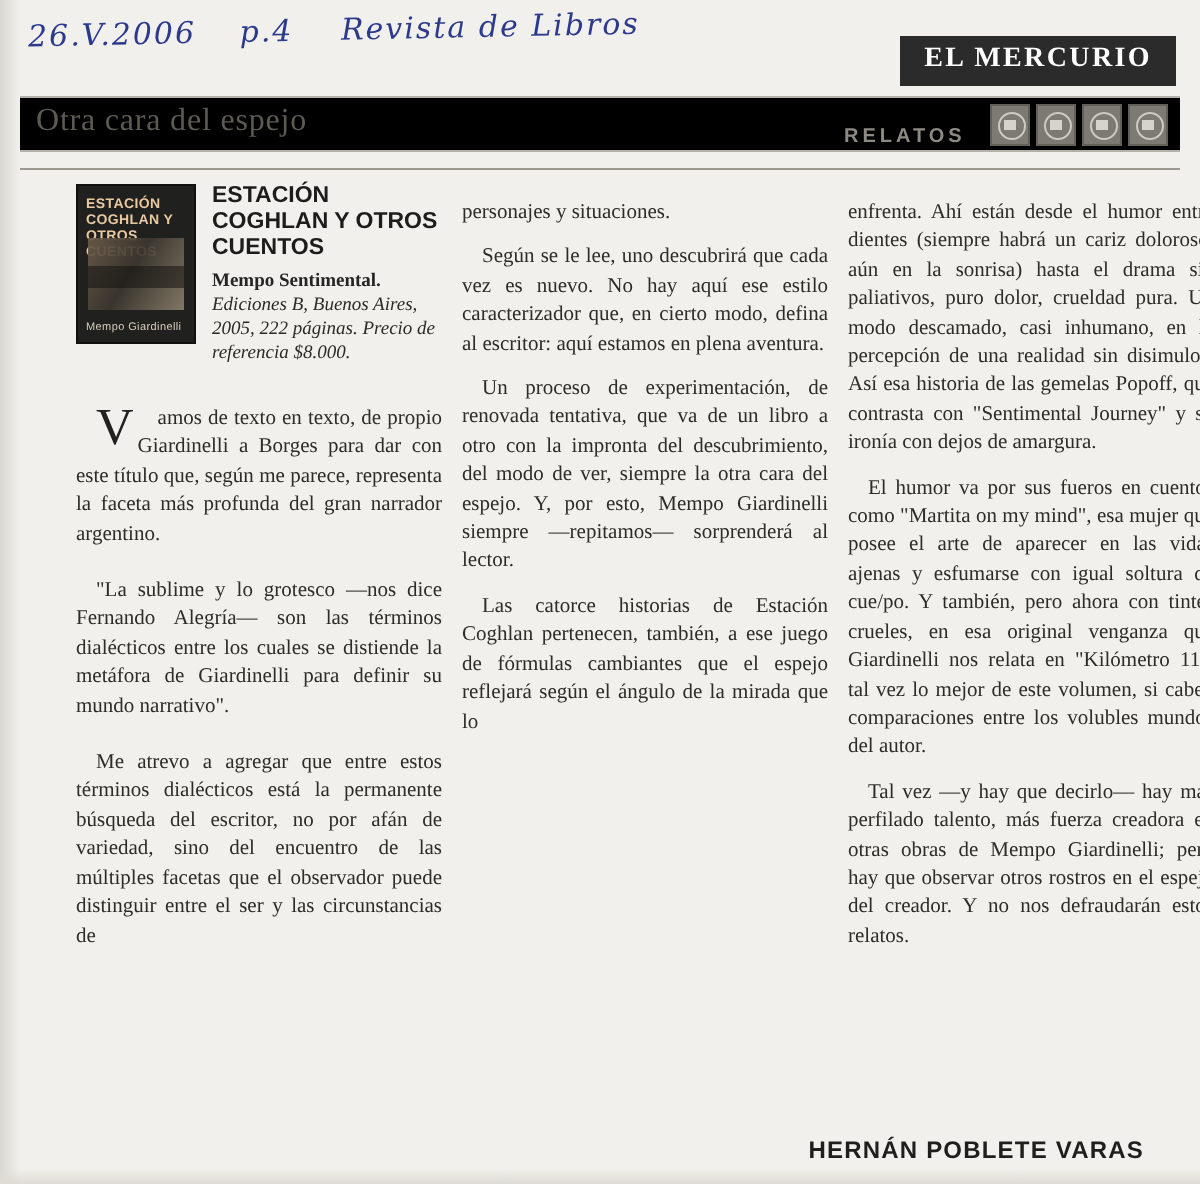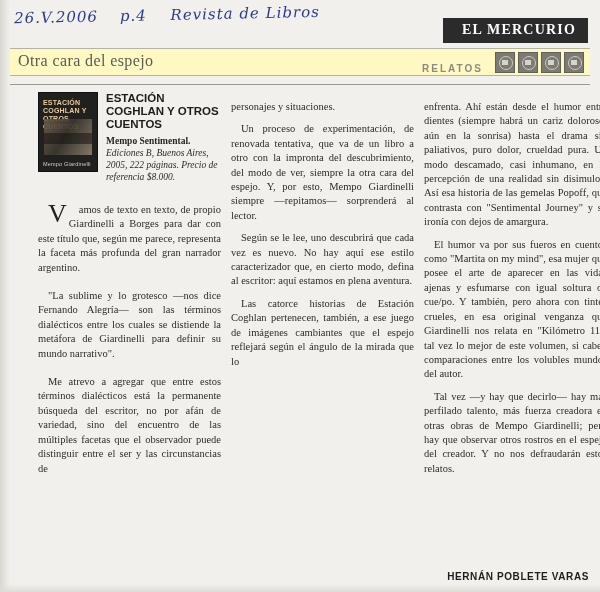--- a/index.html
+++ b/index.html
@@ -39,31 +39,31 @@
   .masthead {
     position: absolute;
     top: 18px;
     right: 12px;
     background: #2b2b2b;
     color: #ffffff;
     font-family: "Liberation Serif", serif;
     font-weight: bold;
     font-size: 14px;
     letter-spacing: 1.2px;
-    padding: 4px 12px 5px 19px;
+    padding: 4px 12px 5px 12px;
   }
 
   
   .sectionbar {
     position: absolute;
     top: 48px;
     left: 10px;
     right: 10px;
     height: 26px;
-    background: #fef9c3;
+    background: #000000;
     border-top: 1px solid #b4b1a9;
     border-bottom: 1px solid #b4b1a9;
   }
   .section-title {
     position: absolute;
     left: 8px;
     top: 3px;
     font-family: "Liberation Serif", serif;
     font-size: 16px;
     color: #5d5a54;
@@ -242,24 +242,24 @@
     padding: 1px 2px 0 0;
     color: #22211f;
   }
 
   .spacer6 { height: 6px; }
   .spacer4 { height: 4px; }
 
   
   .byline {
     position: absolute;
-    right: 11px;
+    right: 28px;
     bottom: 10px;
     font-family: "Liberation Sans", sans-serif;
-    font-size: 10px;
+    font-size: 12px;
     font-weight: bold;
     letter-spacing: 0.6px;
     color: #1f1e1c;
     margin-top: 22px;
   }
 
   
   .scan-left {
     position: absolute;
     left: 0; top: 0; bottom: 0; width: 10px;
@@ -317,23 +317,23 @@
       <div class="spacer4"></div>
       <p class="dropcap-para"><span class="dropcap">V</span><span>amos de texto en texto, de propio Giardinelli a Borges para dar con este título que, según me parece, representa la faceta más profunda del gran narrador argentino.</span></p>
       <div class="spacer6"></div>
       <p>"La sublime y lo grotesco —nos dice Fernando Alegría— son las términos dialécticos entre los cuales se distiende la metáfora de Giardinelli para definir su mundo narrativo".</p>
       <div class="spacer6"></div>
       <p>Me atrevo a agregar que entre estos términos dialécticos está la permanente búsqueda del escritor, no por afán de variedad, sino del encuentro de las múltiples facetas que el observador puede distinguir entre el ser y las circunstancias de</p>
     </div>
 
     <div class="col">
       <p class="noind">personajes y situaciones.</p>
+      <p>Según se le lee, uno descubrirá que cada vez es nuevo. No hay aquí ese estilo caracterizador que, en cierto modo, defina al escritor: aquí estamos en plena aventura.</p>
       <p>Un proceso de experimentación, de renovada tentativa, que va de un libro a otro con la impronta del descubrimiento, del modo de ver, siempre la otra cara del espejo. Y, por esto, Mempo Giardinelli siempre —repitamos— sorprenderá al lector.</p>
-      <p>Según se le lee, uno descubrirá que cada vez es nuevo. No hay aquí ese estilo caracterizador que, en cierto modo, defina al escritor: aquí estamos en plena aventura.</p>
-      <p>Las catorce historias de Estación Coghlan pertenecen, también, a ese juego de imágenes cambiantes que el espejo reflejará según el ángulo de la mirada que lo</p>
+      <p>Las catorce historias de Estación Coghlan pertenecen, también, a ese juego de fórmulas cambiantes que el espejo reflejará según el ángulo de la mirada que lo</p>
     </div>
 
     <div class="col">
       <p class="noind">enfrenta. Ahí están desde el humor entre dientes (siempre habrá un cariz doloroso, aún en la sonrisa) hasta el drama sin paliativos, puro dolor, crueldad pura. Un modo descamado, casi inhumano, en la percepción de una realidad sin disimulos. Así esa historia de las gemelas Popoff, que contrasta con "Sentimental Journey" y su ironía con dejos de amargura.</p>
       <p>El humor va por sus fueros en cuentos como "Martita on my mind", esa mujer que posee el arte de aparecer en las vidas ajenas y esfumarse con igual soltura de cue/po. Y también, pero ahora con tintes crueles, en esa original venganza que Giardinelli nos relata en "Kilómetro 11", tal vez lo mejor de este volumen, si caben comparaciones entre los volubles mundos del autor.</p>
       <p>Tal vez —y hay que decirlo— hay más perfilado talento, más fuerza creadora en otras obras de Mempo Giardinelli; pero hay que observar otros rostros en el espejo del creador. Y no nos defraudarán estos relatos.</p>
     </div>
 
   </div>
 

